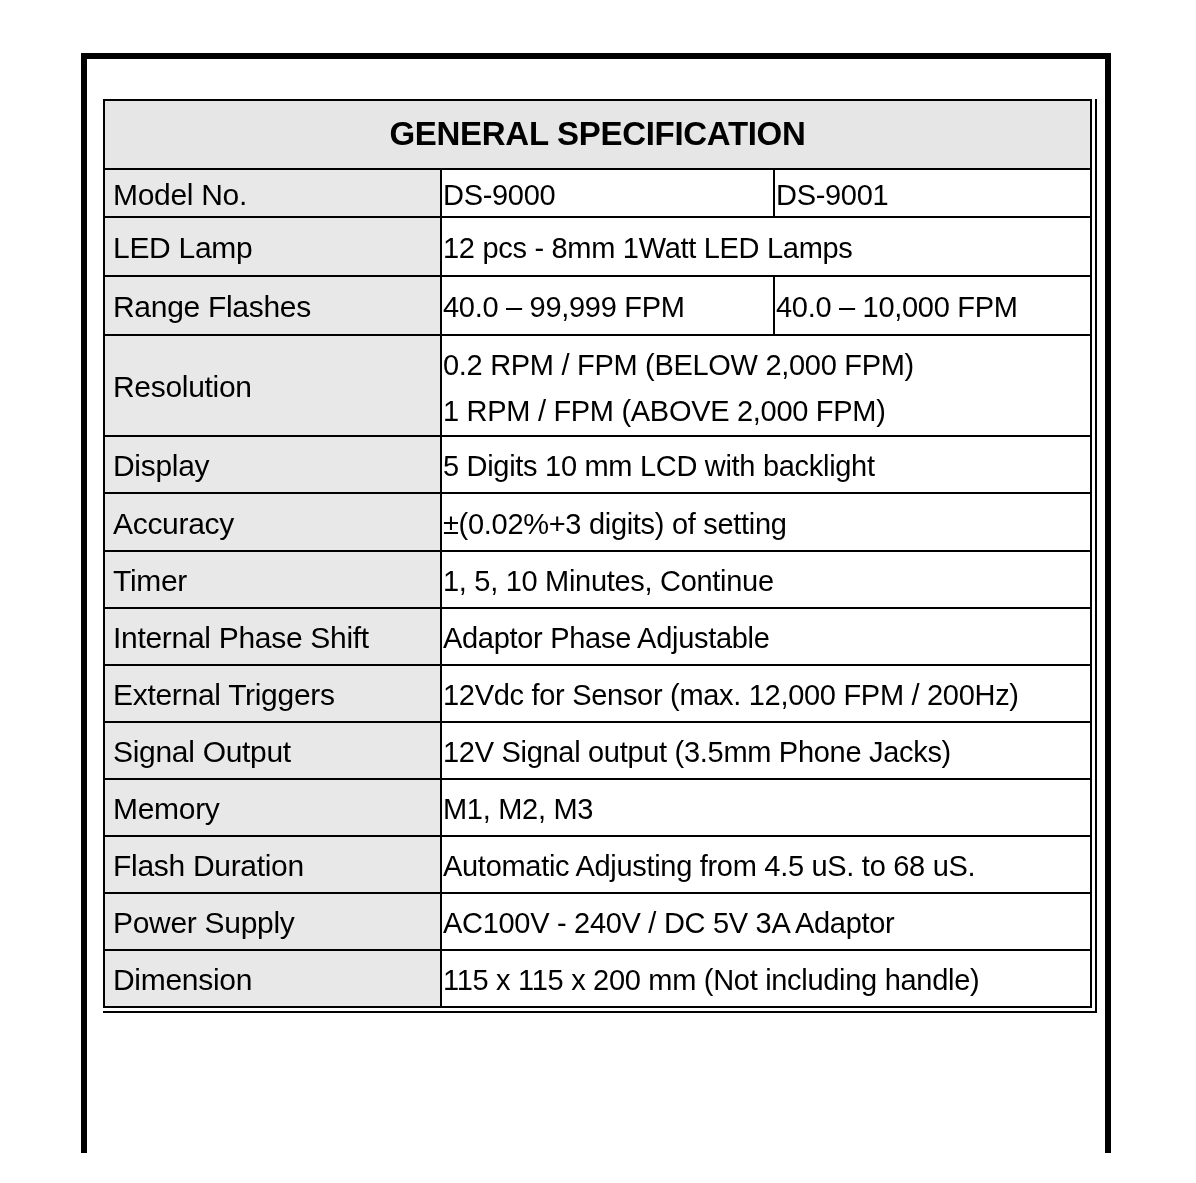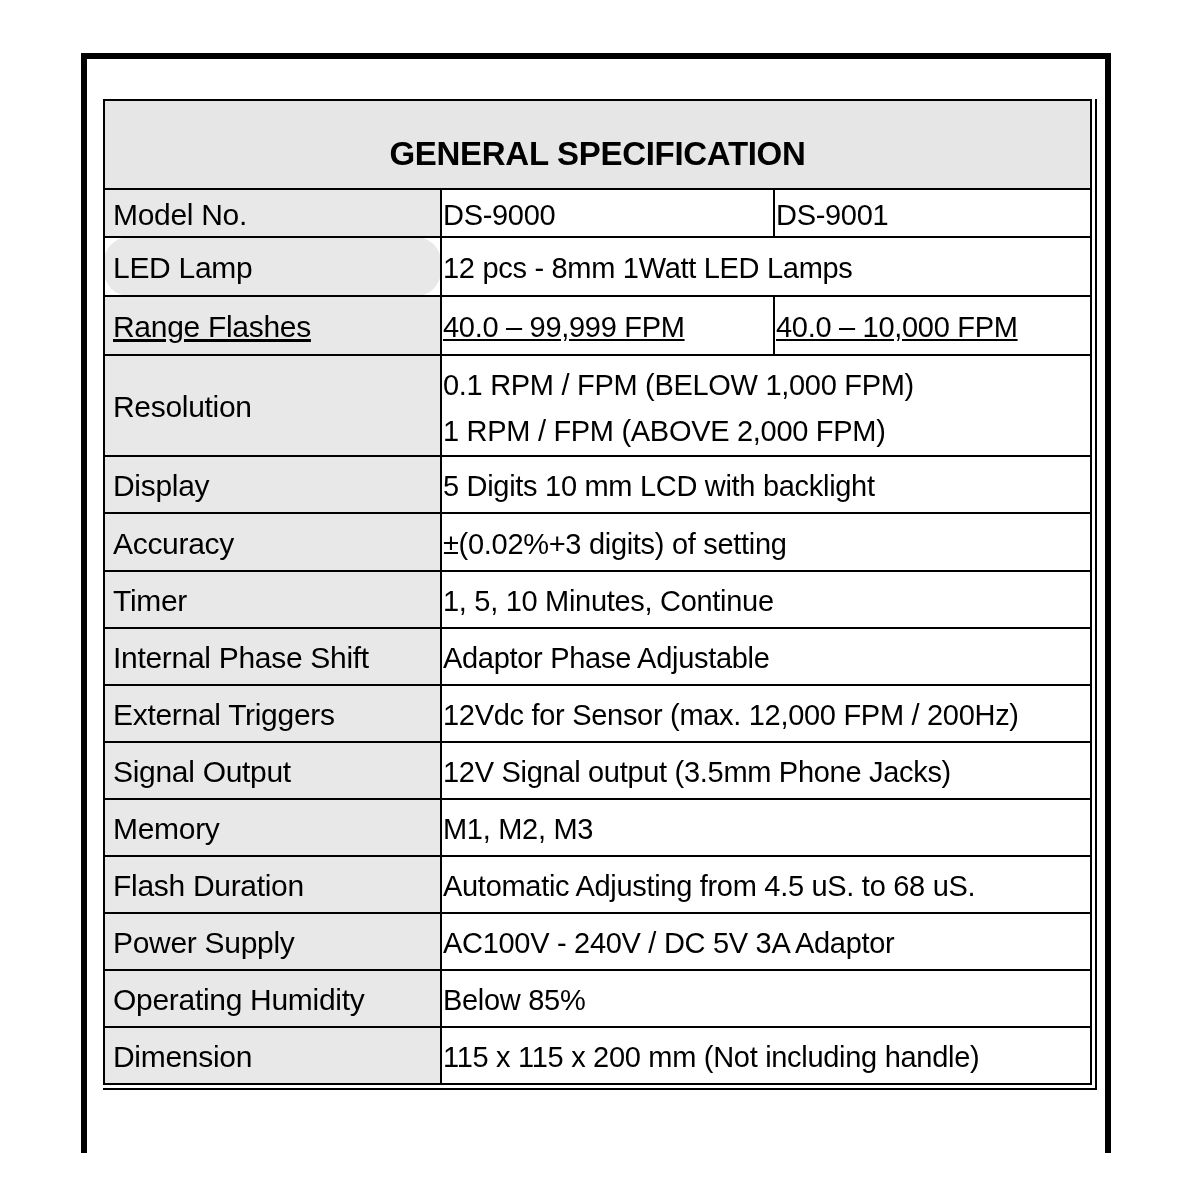--- a/index.html
+++ b/index.html
@@ -47,40 +47,40 @@
     border: 2px solid #000000;
     vertical-align: middle;
     overflow: hidden;
   }
   th.title {
     height: 66px;
     background: #e6e6e6;
     font-size: 33px;
     font-weight: bold;
     text-align: center;
-    padding-top: 20px;
+    padding-top: 0;
   }
   td.label {
     background: #e8e8e8;
     font-size: 30px;
     text-align: left;
     padding: 5px 4px 2px 8px;
     white-space: nowrap;
   }
   td.value {
     background: #ffffff;
     font-size: 29px;
     text-align: left;
     padding-top: 5px;
     white-space: nowrap;
   }
   tbody td { height: 48px; }
   tr.row-model td      { height: 39px; }
-  tr.row-led td        { height: 50px; border-radius: 25px; }
-  tr.row-range td      { height: 50px; text-decoration: underline; }
+  tr.row-led td        { height: 50px; }
+  tr.row-range td      { height: 50px; }
   tr.row-resolution td { height: 92px; }
   tr.row-accuracy td   { height: 49px; }
   tr.row-optemp td     { height: 52px; }
   .resline {
     line-height: 46px;
     white-space: nowrap;
   }
 </style>
 </head>
 <body>
@@ -110,21 +110,21 @@
         <td class="value" colspan="2">12 pcs - 8mm 1Watt LED Lamps</td>
       </tr>
       <tr class="row-range">
         <td class="label">Range Flashes</td>
         <td class="value">40.0 – 99,999 FPM</td>
         <td class="value">40.0 – 10,000 FPM</td>
       </tr>
       <tr class="row-resolution">
         <td class="label">Resolution</td>
         <td class="value" colspan="2">
-          <div class="resline">0.1 RPM / FPM (BELOW 1,000 FPM)</div>
+          <div class="resline">0.2 RPM / FPM (BELOW 2,000 FPM)</div>
           <div class="resline">1 RPM / FPM (ABOVE 2,000 FPM)</div>
         </td>
       </tr>
       <tr>
         <td class="label">Display</td>
         <td class="value" colspan="2">5 Digits 10 mm LCD with backlight</td>
       </tr>
       <tr class="row-accuracy">
         <td class="label">Accuracy</td>
         <td class="value" colspan="2">±(0.02%+3 digits) of setting</td>
@@ -151,23 +151,19 @@
       </tr>
       <tr>
         <td class="label">Flash Duration</td>
         <td class="value" colspan="2">Automatic Adjusting from 4.5 uS. to 68 uS.</td>
       </tr>
       <tr>
         <td class="label">Power Supply</td>
         <td class="value" colspan="2">AC100V - 240V / DC 5V 3A Adaptor</td>
       </tr>
       <tr>
-        <td class="label">Operating Humidity</td>
-        <td class="value" colspan="2">Below 85%</td>
-      </tr>
-      <tr>
         <td class="label">Dimension</td>
         <td class="value" colspan="2">115 x 115 x 200 mm (Not including handle)</td>
       </tr>
 
     </tbody>
   </table>
 </div>
 
 </body></html>

